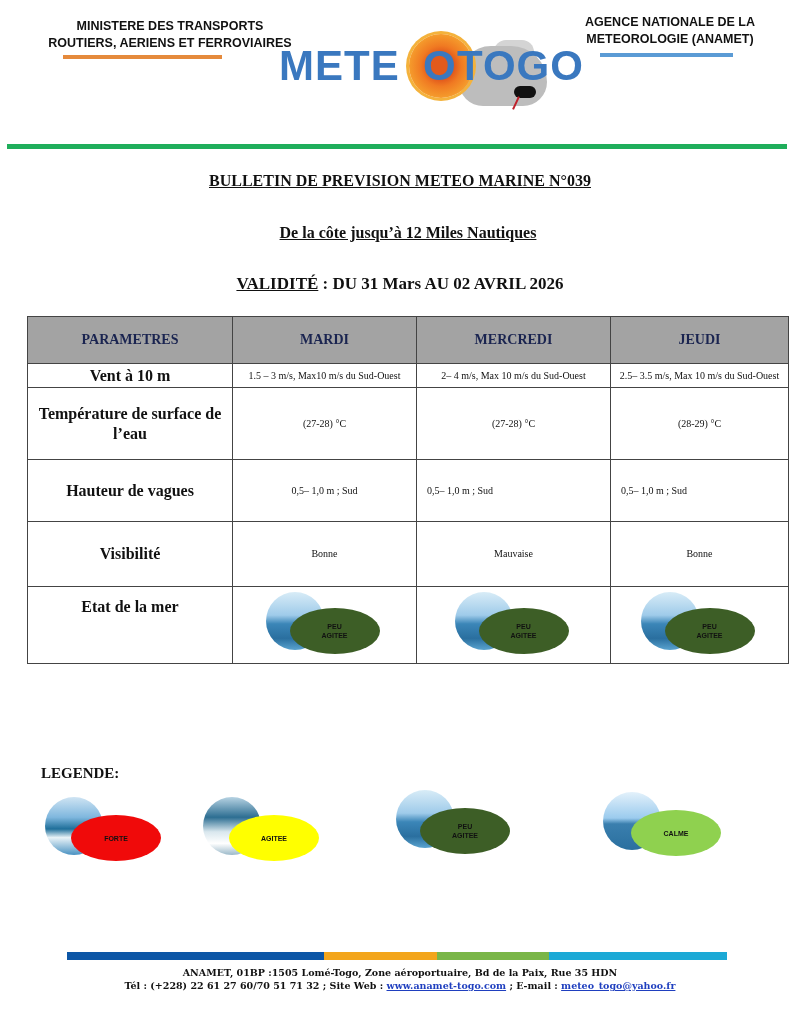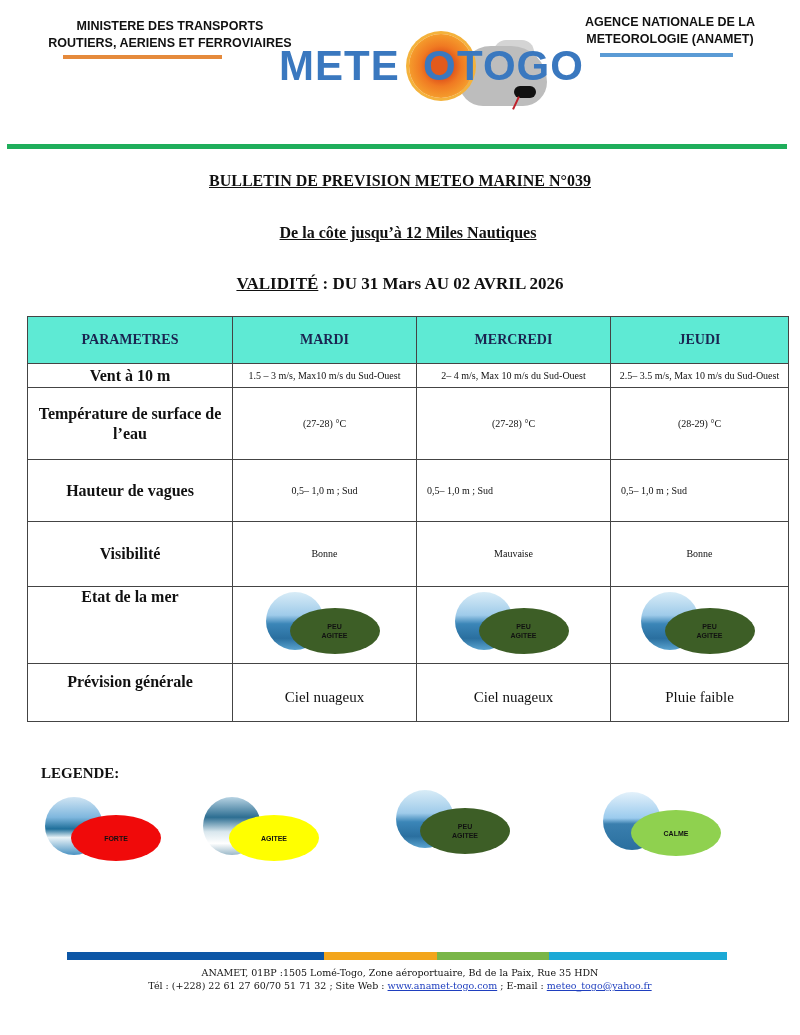--- a/index.html
+++ b/index.html
@@ -31,41 +31,41 @@
   .green-line { position: absolute; left: 7px; top: 144px; width: 780px; height: 5px; background: #1fae5b; }
 
   .title { position: absolute; left: 0; width: 800px; text-align: center; font-weight: bold; font-size: 16px; }
   .t1 { top: 172px; }
   .t2 { top: 224px; padding-left: 16px; }
   .t3 { top: 274px; font-size: 17px; }
   .u { text-decoration: underline; }
 
   table.bulletin { position: absolute; left: 27px; top: 316px; width: 761px; border-collapse: collapse; table-layout: fixed; }
   table.bulletin td, table.bulletin th { border: 1px solid #444; text-align: center; vertical-align: middle; }
-  table.bulletin th { background: #5eead4; color: #1a2450; font-weight: bold; font-size: 14px; height: 47px; }
+  table.bulletin th { background: #a3a3a3; color: #1a2450; font-weight: bold; font-size: 14px; height: 47px; }
   table.bulletin td.param { font-weight: bold; font-size: 16px; line-height: 20px; }
   table.bulletin td.val { font-size: 10px; line-height: 16px; }
   table.bulletin td.left { text-align: left; padding-left: 10px; }
-  table.bulletin td.param.top { vertical-align: top; padding-top: 0; }
+  table.bulletin td.param.top { vertical-align: top; padding-top: 10px; }
   table.bulletin td.val.low { vertical-align: bottom; padding-bottom: 16px; }
 
   .sea-icon { position: relative; display: inline-block; width: 118px; height: 66px; }
   .sea-icon .pic { position: absolute; left: 0; top: 2px; width: 58px; height: 58px; border-radius: 50%;
     background: linear-gradient(180deg, #d8ecf7 0%, #9fcbea 40%, #3b86b8 55%, #2a6f9f 80%, #5aa3cf 100%); }
   .sea-icon .ell { position: absolute; left: 24px; top: 18px; width: 90px; height: 46px; border-radius: 50%;
     display: flex; flex-direction: column; align-items: center; justify-content: center;
     font-family: "Liberation Sans", sans-serif; font-weight: bold; font-size: 7px; line-height: 9px; color: #111; }
 
   .legend-title { position: absolute; left: 41px; top: 765px; font-weight: bold; font-size: 15px; }
   .legend-item { position: absolute; }
   .legend-item .sea-icon { width: 118px; height: 70px; }
 
   .footer-bar { position: absolute; left: 67px; top: 952px; width: 660px; height: 8px; display: flex; }
   .footer-bar div { height: 100%; }
-  .footer-text { position: absolute; left: 0; width: 800px; text-align: center; font-family: "DejaVu Serif", serif; font-weight: normal; font-size: 9.5px; color: #111; }
+  .footer-text { position: absolute; left: 0; width: 800px; text-align: center; font-family: "DejaVu Serif", serif; font-weight: bold; font-size: 9.5px; color: #111; }
   .f1 { top: 967px; }
   .f2 { top: 980px; }
   .footer-text a { color: #1f3fbf; text-decoration: underline; }
 </style>
 </head>
 <body>
 
 <div class="hdr-left">
   <div>MINISTERE DES TRANSPORTS</div>
   <div>ROUTIERS, AERIENS ET FERROVIAIRES</div>
@@ -156,26 +156,20 @@
     <td>
       <div class="sea-icon">
         <div class="pic"></div>
         <div class="ell" style="background:#3d5e26">
           <span>PEU</span>
           <span>AGITEE</span>
         </div>
       </div>
     </td>
   </tr>
-  <tr style="height:58px">
-    <td class="param top" style="padding-top:8px">Prévision générale</td>
-    <td class="val low" style="font-size:15px">Ciel nuageux</td>
-    <td class="val low" style="font-size:15px">Ciel nuageux</td>
-    <td class="val low" style="font-size:15px">Pluie faible</td>
-  </tr>
 </tbody>
   </table>
 
 <div class="legend-title">LEGENDE:</div>
 
 <div class="legend-item" style="left:45px; top:795px;">
   <div class="sea-icon">
     <div class="pic" style="background:linear-gradient(180deg,#cfe4f3 0%,#7fb7de 35%,#1f6f9a 55%,#e9f3f7 70%,#4a92c2 100%)"></div>
     <div class="ell" style="background:#f00a0a; left:26px; top:20px;">
       <span>FORTE</span>

